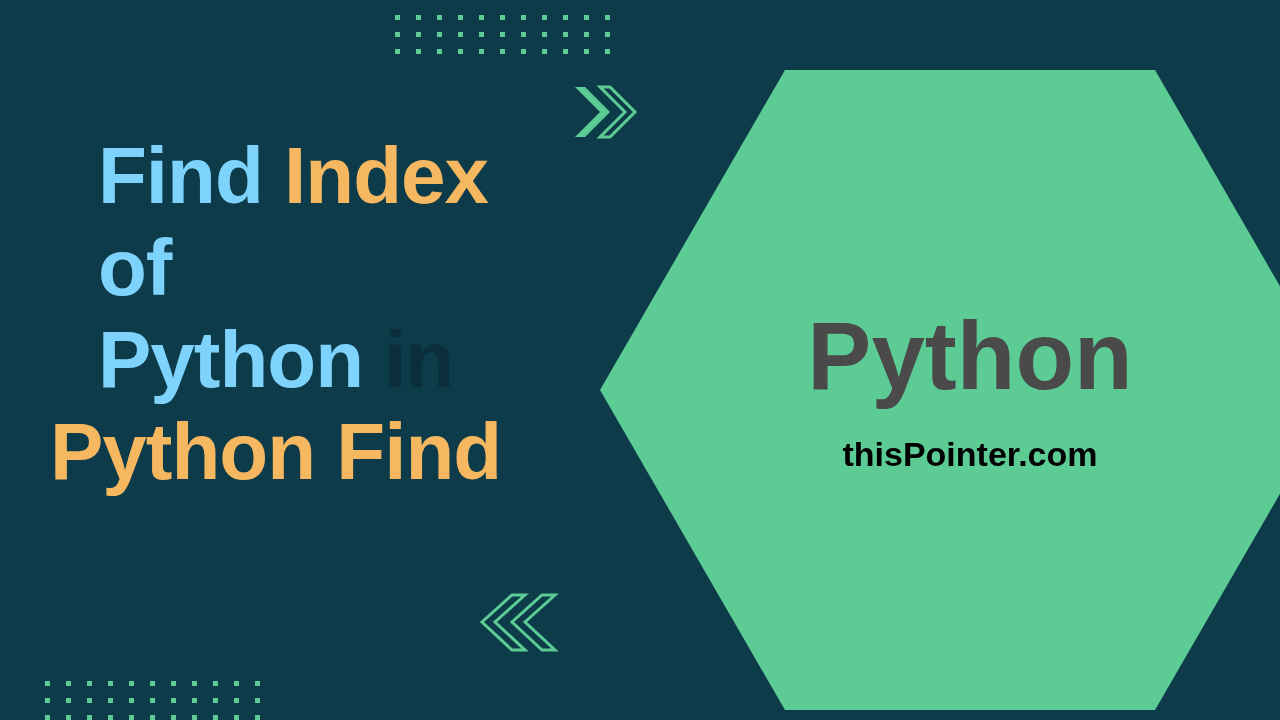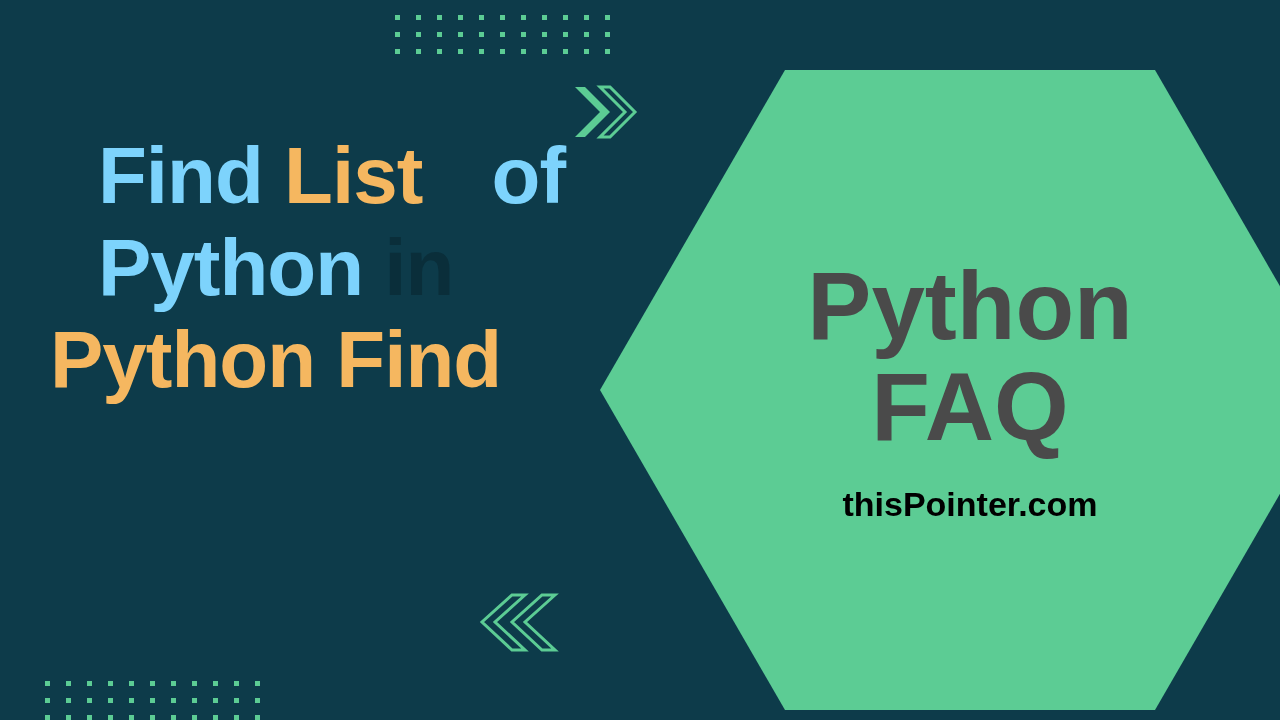--- a/index.html
+++ b/index.html
@@ -92,32 +92,31 @@
     <span></span>
     <span></span>
     <span></span>
     <span></span>
     <span></span>
     <span></span>
   </div>
 
 <div class="heading">
   <span class="seg c-green">Find</span>
-  <span class="seg c-yellow">List</span>
+  <span class="seg c-yellow">Index</span>
   <span class="seg c-green">of</span><br>
   <span class="seg c-green">Python</span>
   <span class="seg c-darkline">in</span><br>
   <span class="seg c-yellow">Python</span>
   <span class="seg c-yellow">Find</span>
 </div>
 
 <div class="hexagon">
   <div class="hex-title">
     <span>Python</span><br>
-    <span>FAQ</span>
   </div>
   <div class="hex-sub">thisPointer.com</div>
 </div>
 
 <svg class="arrow-right" width="80" height="60">
   <polygon points="5,5 30,30 5,55 15,55 40,30 15,5" fill="#5ccc94"></polygon>
   <polygon points="30,5 55,30 30,55 40,55 65,30 40,5" fill="none" stroke="#5ccc94" stroke-width="3"></polygon>
 </svg>
 
 <svg class="arrow-left" width="90" height="65">

